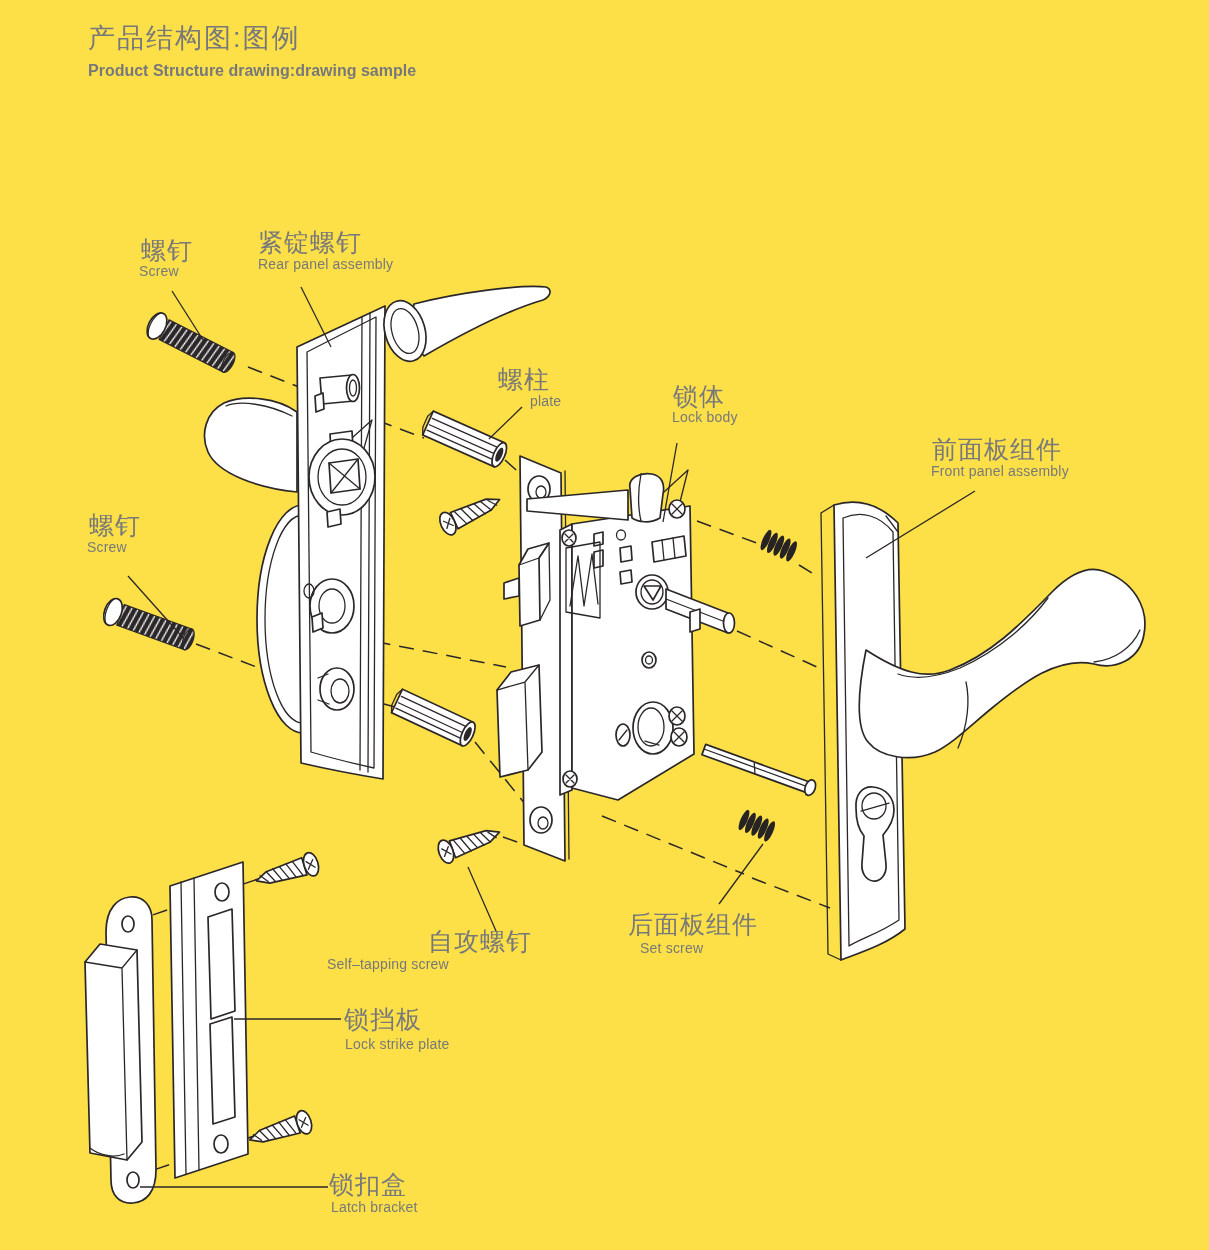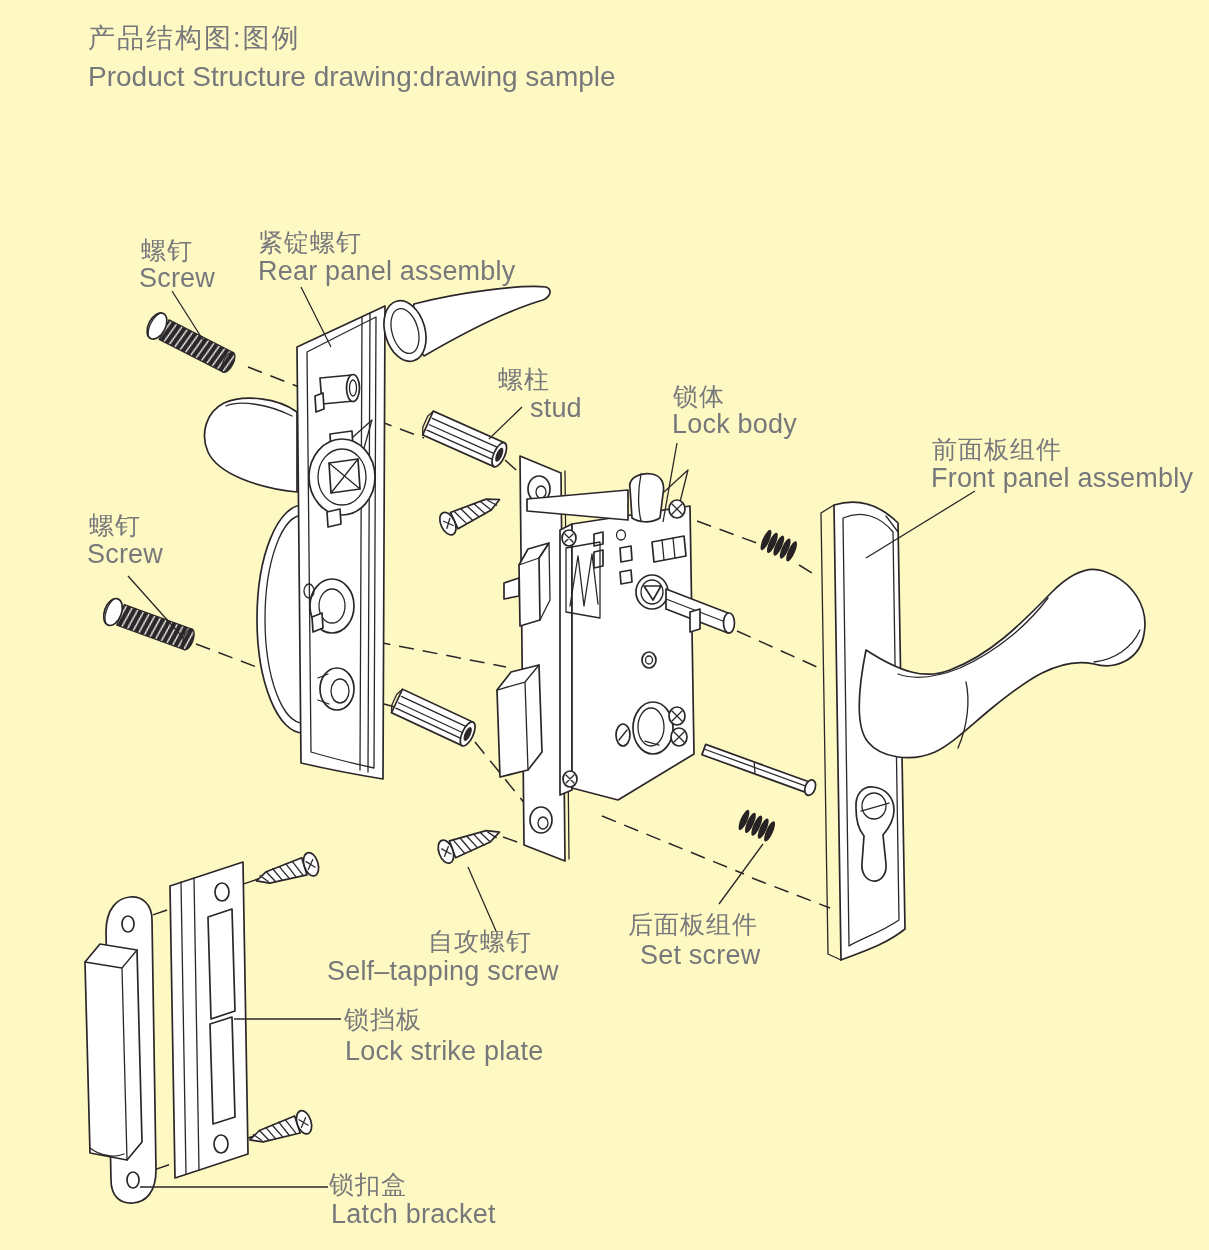--- a/index.html
+++ b/index.html
@@ -1,23 +1,23 @@
 <!DOCTYPE html>
 <html><head>
 <meta charset="utf-8">
 <style>
   html,body{margin:0;padding:0;background:#fff;}
-  #stage{position:relative;width:1209px;height:1250px;background:#fef9c3;overflow:hidden;
+  #stage{position:relative;width:1209px;height:1250px;background:#fde047;overflow:hidden;
          font-family:"Liberation Sans","DejaVu Sans",sans-serif;}
   svg{position:absolute;left:0;top:0;}
   .lbl{position:absolute;color:#77787b;white-space:nowrap;line-height:1.1;}
   .cn{font-size:25px;letter-spacing:1px;}
-  .en{font-size:27px;letter-spacing:0.2px;}
+  .en{font-size:14px;letter-spacing:0.2px;}
   .title-cn{font-size:27px;letter-spacing:2px;color:#77787b;}
-  .title-en{font-size:28px;color:#77787b;}
+  .title-en{font-size:16px;color:#77787b;font-weight:bold;}
   .fw{fill:#ffffff;stroke:#2b2729;stroke-width:1.7;stroke-linejoin:round;stroke-linecap:round;}
   .thin{fill:none;stroke:#2b2729;stroke-width:1.3;stroke-linejoin:round;stroke-linecap:round;}
   .dash{fill:none;stroke:#2b2729;stroke-width:1.5;stroke-dasharray:15 9;}
   .lead{fill:none;stroke:#2b2729;stroke-width:1.3;}
   .dk{fill:#272324;stroke:none;}
 </style>
 </head>
 <body>
 
 <div id="stage">
@@ -274,21 +274,21 @@
   <div class="lbl title-cn" style="left:88px;top:24px">产品结构图:图例</div>
   <div class="lbl title-en" style="left:88px;top:62px">Product Structure drawing:drawing sample</div>
 
   <div class="lbl cn" style="left:141px;top:237px">螺钉</div>
   <div class="lbl en" style="left:139px;top:264px">Screw</div>
 
   <div class="lbl cn" style="left:258px;top:229px">紧锭螺钉</div>
   <div class="lbl en" style="left:258px;top:257px">Rear panel assembly</div>
 
   <div class="lbl cn" style="left:498px;top:366px">螺柱</div>
-  <div class="lbl en" style="left:530px;top:394px">stud</div>
+  <div class="lbl en" style="left:530px;top:394px">plate</div>
 
   <div class="lbl cn" style="left:673px;top:383px">锁体</div>
   <div class="lbl en" style="left:672px;top:410px">Lock body</div>
 
   <div class="lbl cn" style="left:932px;top:436px">前面板组件</div>
   <div class="lbl en" style="left:931px;top:464px">Front panel assembly</div>
 
   <div class="lbl cn" style="left:89px;top:512px">螺钉</div>
   <div class="lbl en" style="left:87px;top:540px">Screw</div>
 

